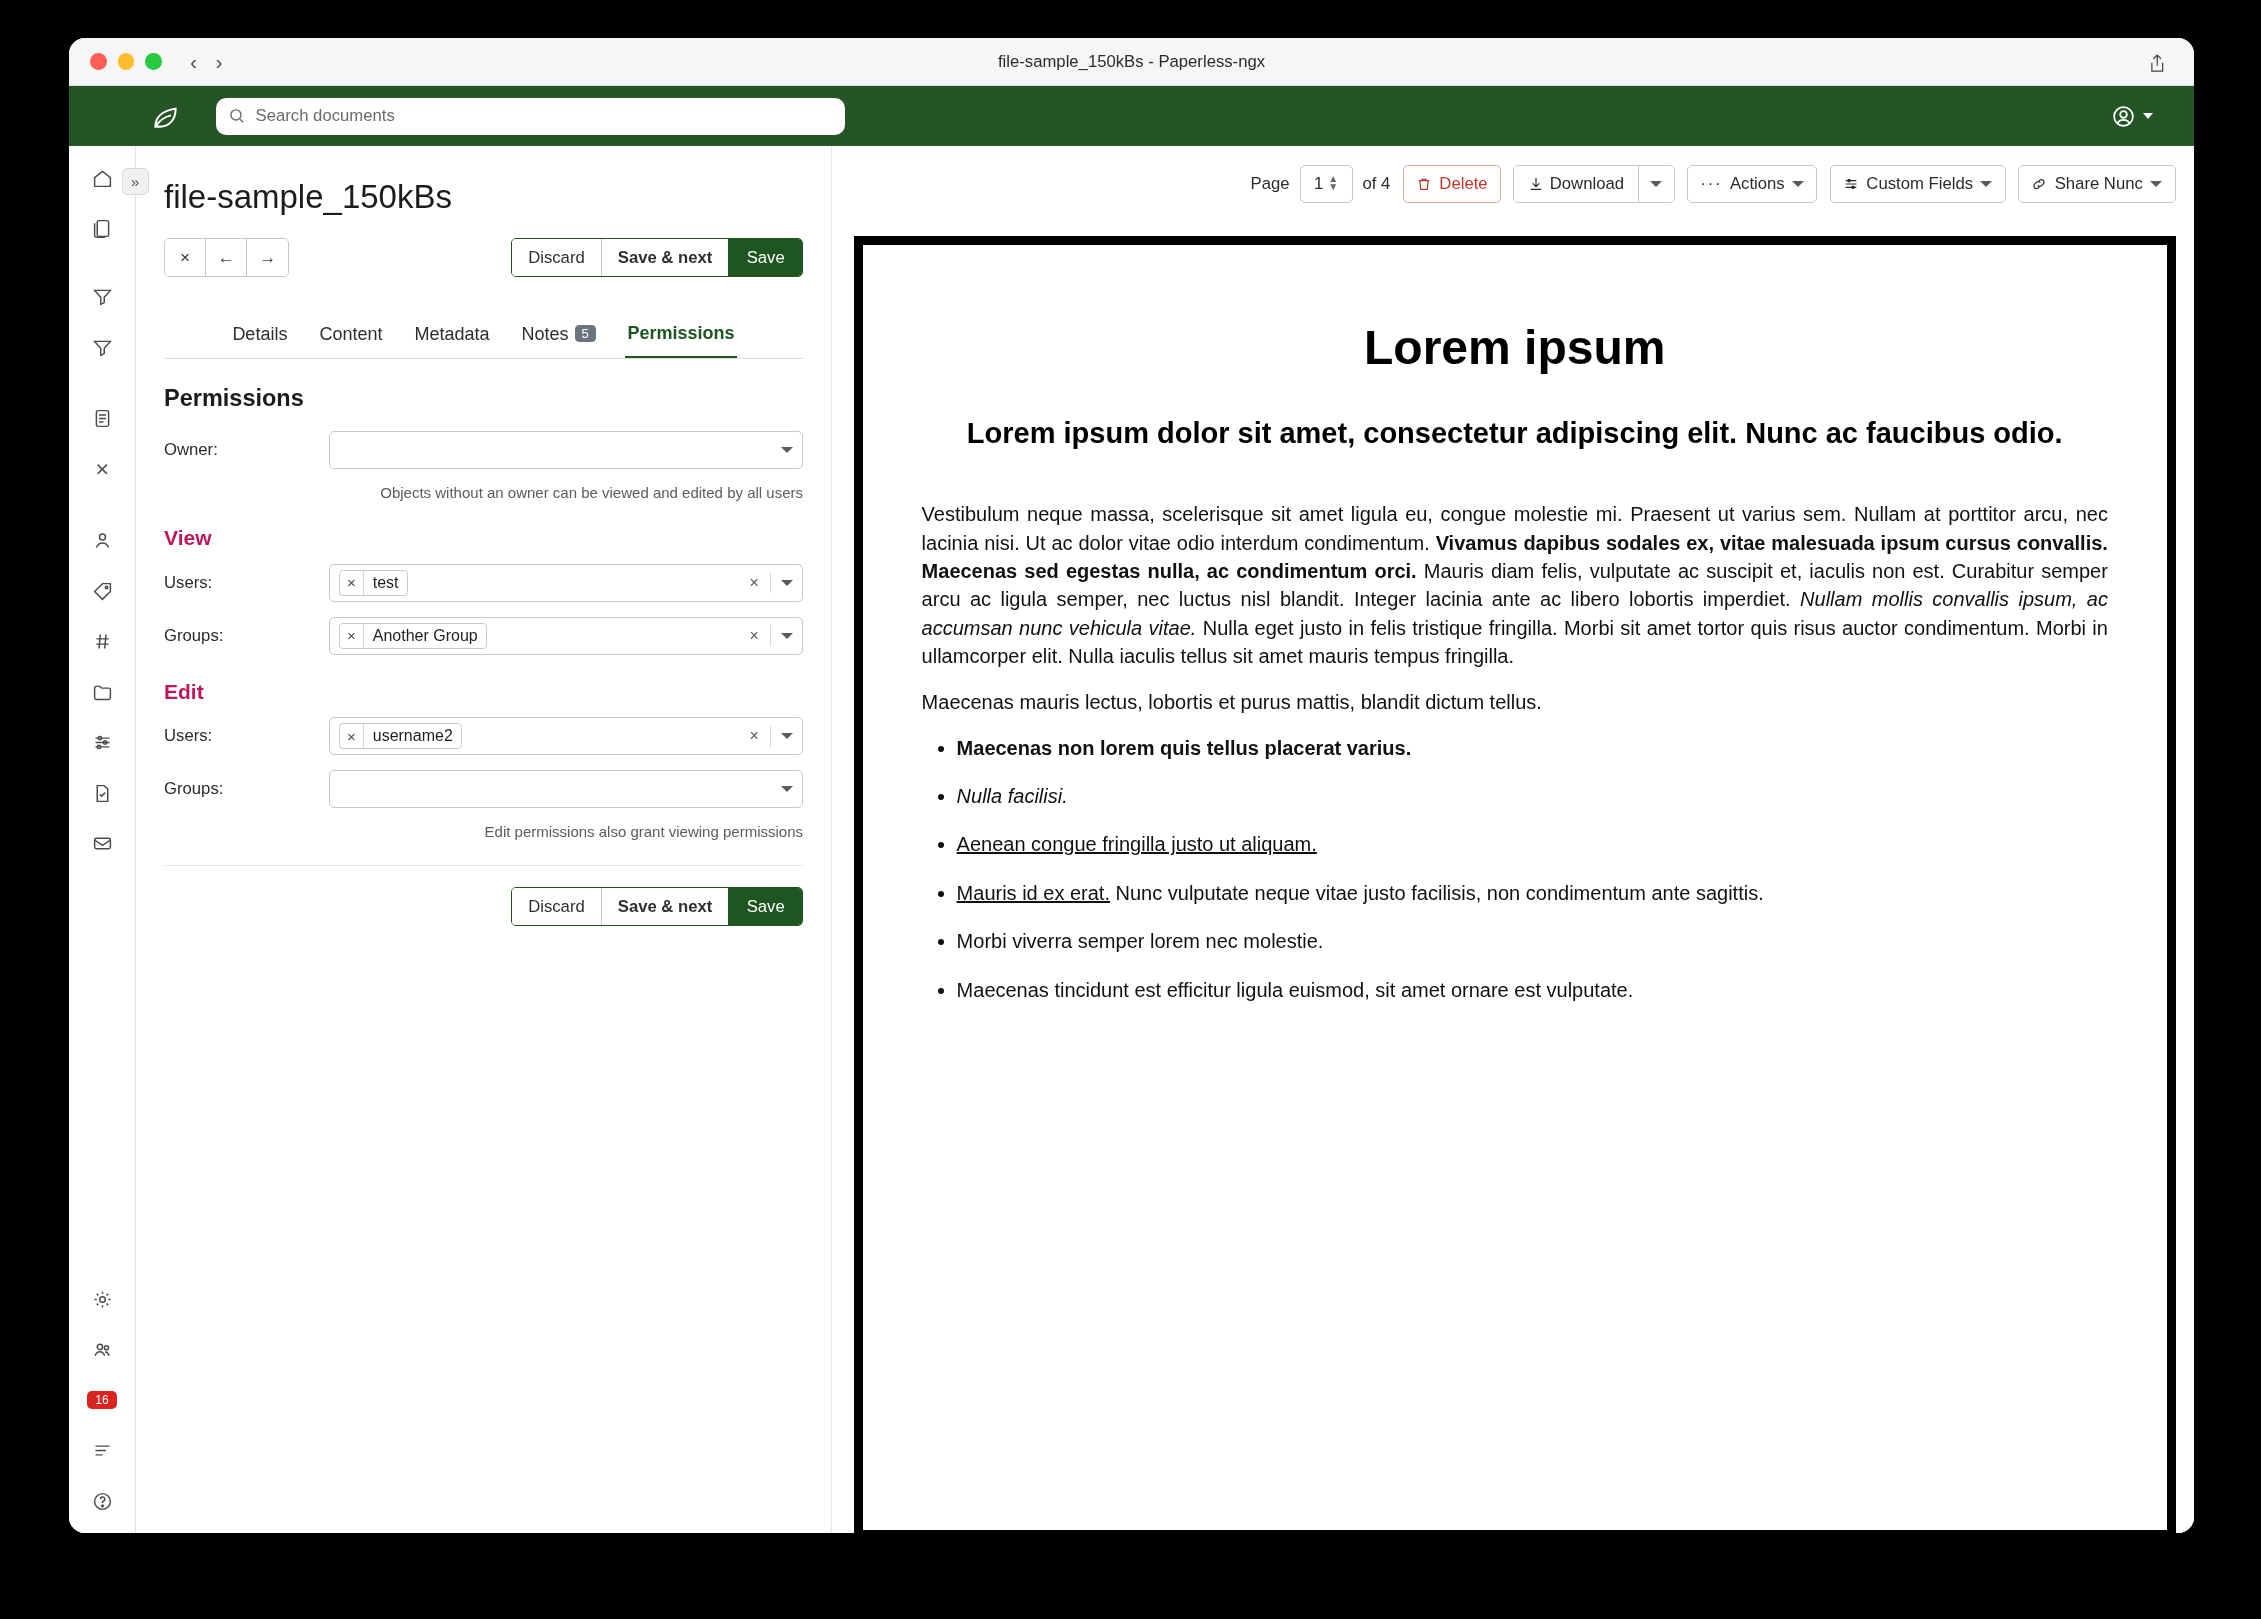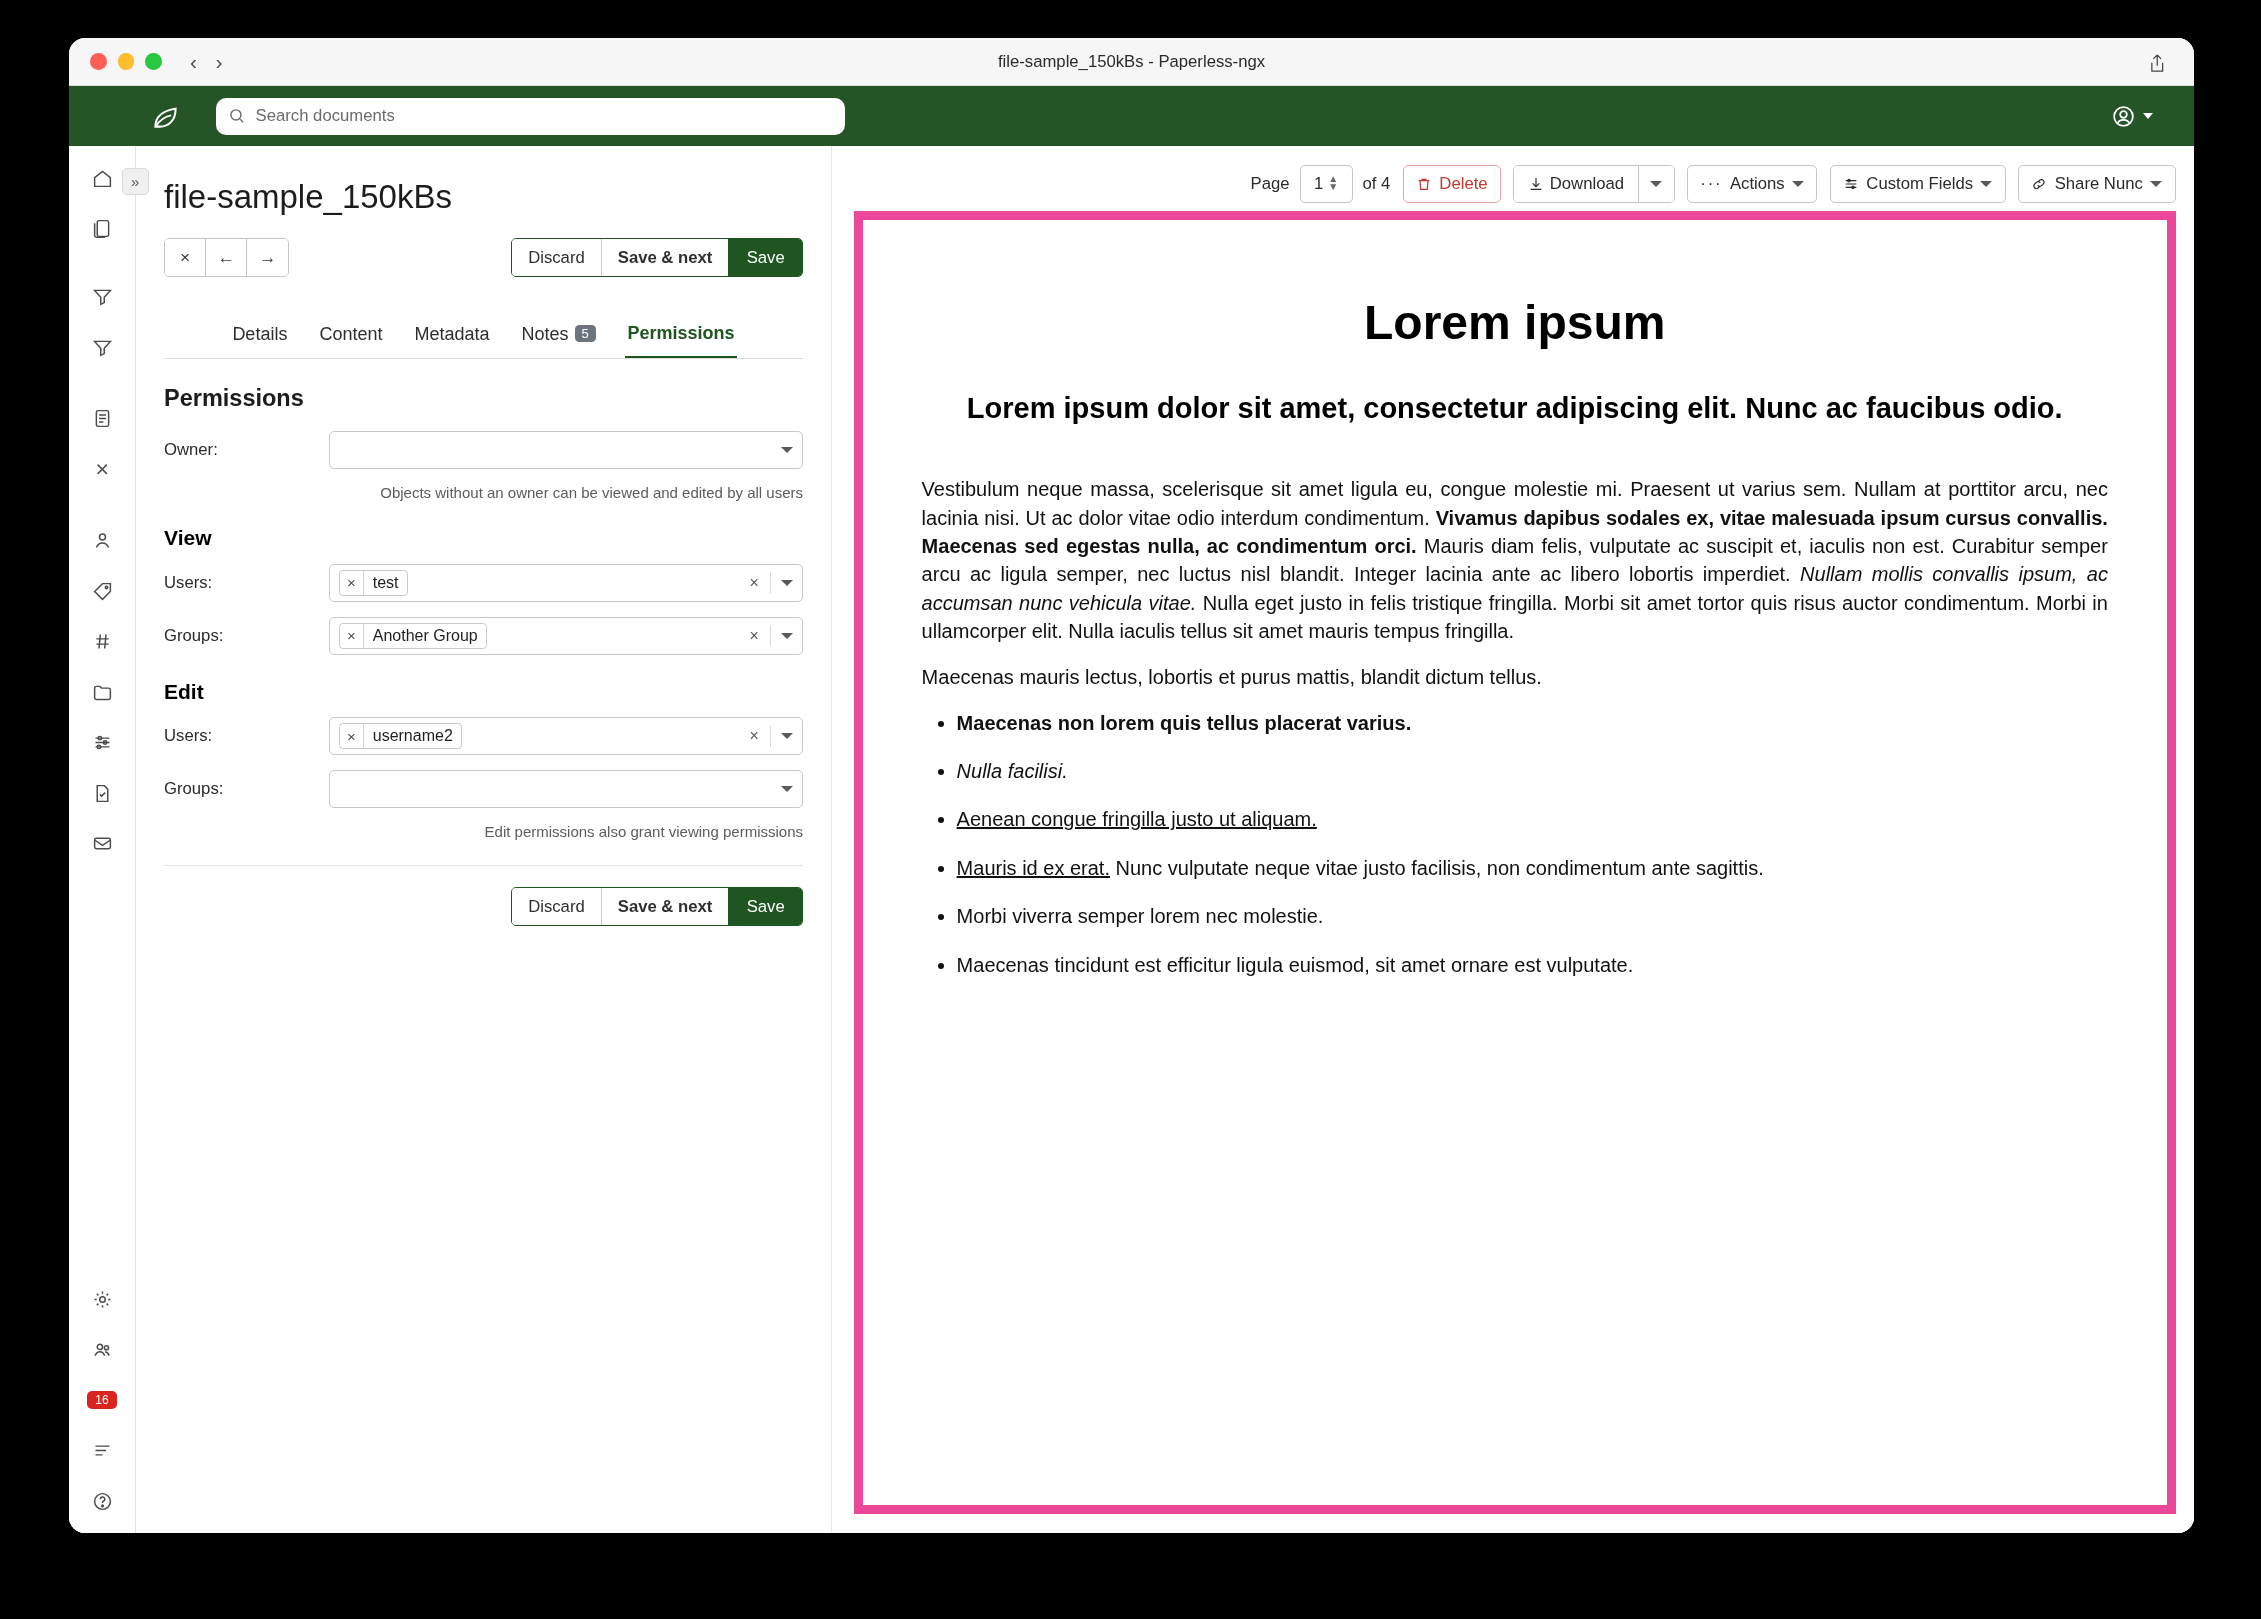--- a/index.html
+++ b/index.html
@@ -235,21 +235,21 @@
     margin-left: 6.2px;
     vertical-align: 1.9px;
   }
   .sec-title {
     font-size: 23.5px;
     color: #1c1c1c;
     margin: 26px 0 18.5px 0;
   }
   .sub-title {
     font-size: 21px;
-    color: #000000;
+    color: #be185d;
     margin: 25px 0 13.6px 0;
   }
   .field-row {
     display: flex;
     align-items: center;
     margin-bottom: 15px;
   }
   .field-label {
     width: 165px;
     font-size: 16.7px;
@@ -372,22 +372,22 @@
     font-size: 16.7px; color: #2b2b2b;
     background: #fff;
     border-right: 0.6px solid #c6c6c6;
   }
   .tb-split .arrow {
     width: 35px;
     display: flex; align-items: center; justify-content: center;
     background: #fff;
   }
   .preview {
-    margin-top: 6px;
-    background: #ec4899;
+    margin-top: 31px;
+    background: #000000;
     padding: 8.6px;
     height: calc(100% - 68px);
     overflow: hidden;
   }
   .page-sheet {
     background: #ffffff;
     height: 100%;
     padding: 57px 59px;
     overflow: hidden;
   }

